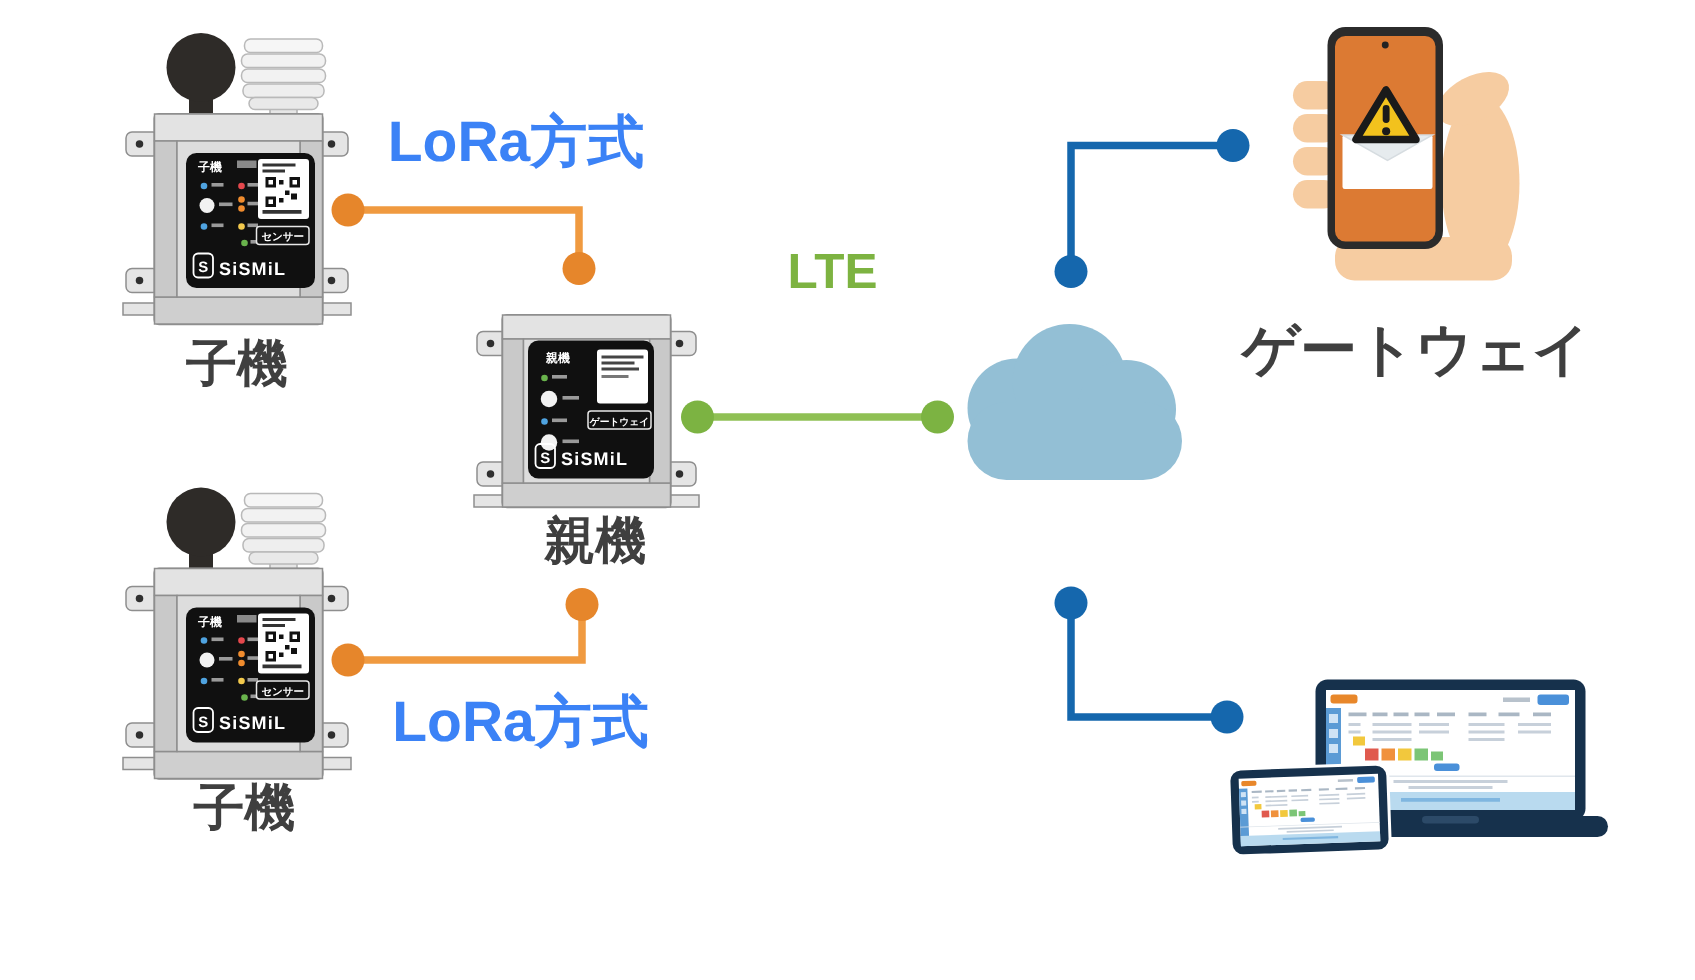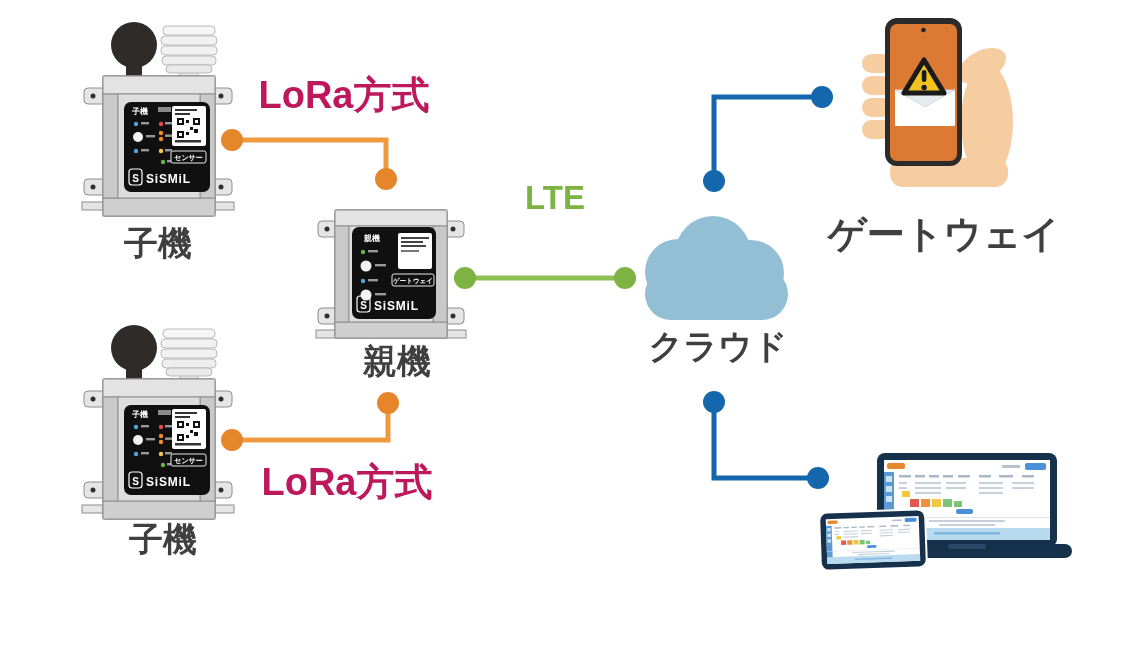--- a/index.html
+++ b/index.html
@@ -7,21 +7,21 @@
     position:relative;width:1130px;height:653px;background:#ffffff;
     overflow:hidden;font-family:"Liberation Sans",sans-serif;
   }
   .gfx{position:absolute;left:0;top:0;}
   .lbl{
     position:absolute;font-weight:700;color:#3f3f3f;
     white-space:nowrap;transform:translateX(-50%);line-height:1.05;
   }
   .lbl-node{font-size:34px;}
   .lbl-big{font-size:38px;}
-  .lbl-lora{font-size:38px;color:#be185d;}
+  .lbl-lora{font-size:38px;color:#3b82f6;}
   .lbl-wan{font-size:33px;color:#7db341;text-align:center;}
   .lbl-mon{font-size:33px;}
 </style>
 </head>
 <body>
 
 <div class="canvas">
 
   <svg class="gfx" width="1130" height="653" viewBox="0 0 1130 653">
 
@@ -281,22 +281,21 @@
         <rect x="820" y="511" width="106" height="58" rx="8" fill="#16314c" stroke="#ffffff" stroke-width="2"></rect>
         <g transform="translate(826.5,517.5) scale(0.56,0.5625)">
           <use href="#dash-mock"></use>
         </g>
       </g>
     </g>
   </svg>
 
   <div class="lbl lbl-lora" style="left:344px;top:76px;">LoRa方式</div>
   <div class="lbl lbl-lora" style="left:347px;top:463px;">LoRa方式</div>
-  <div class="lbl lbl-wan" style="left:555px;top:181px;text-align:right;">
+  <div class="lbl lbl-wan" style="left:555px;top:164px;text-align:right;">
     <div>LTE</div>
   </div>
 
   <div class="lbl lbl-node" style="left:158px;top:226px;">子機</div>
   <div class="lbl lbl-node" style="left:163px;top:522px;">子機</div>
   <div class="lbl lbl-node" style="left:397px;top:344px;">親機</div>
-  <div class="lbl lbl-node" style="left:718px;top:329px;">クラウド</div>
   <div class="lbl lbl-big" style="left:944px;top:215px;">ゲートウェイ</div>
 </div>
 
 </body></html>

